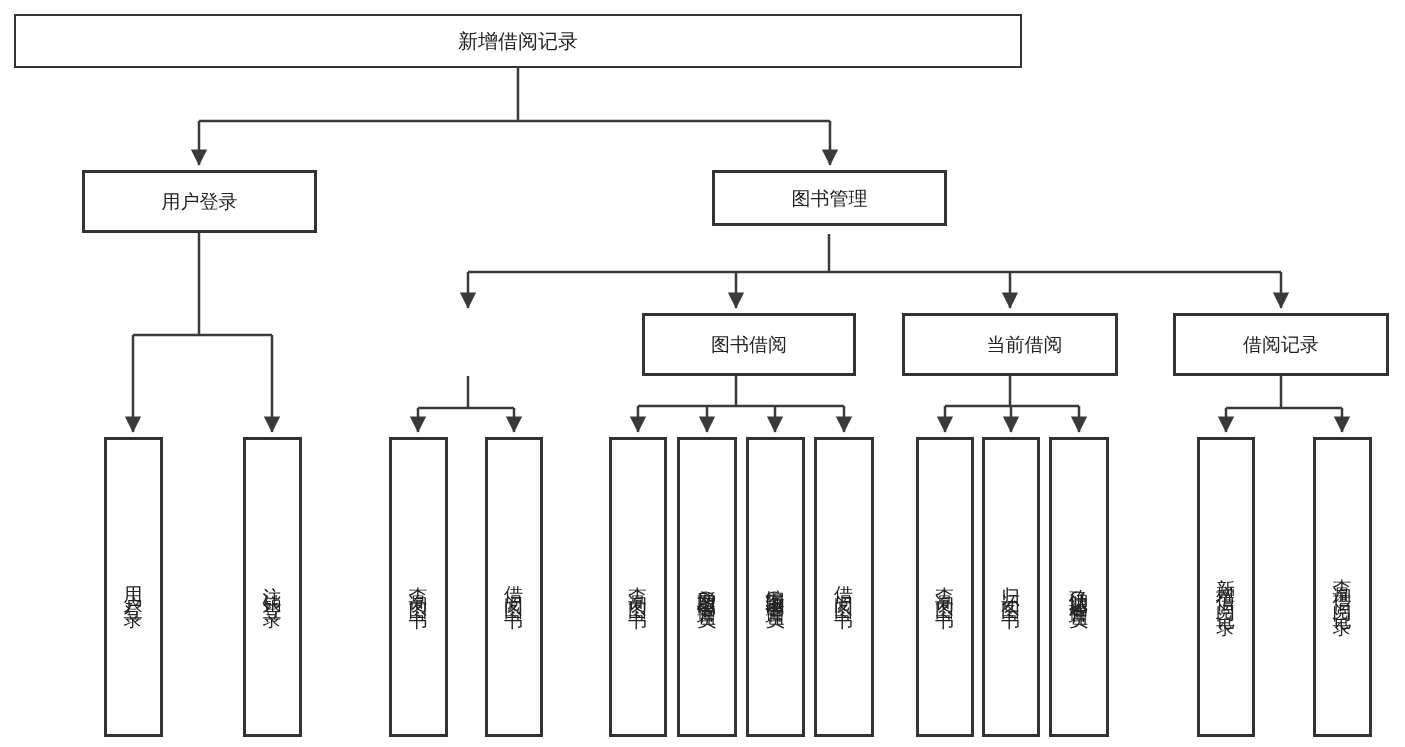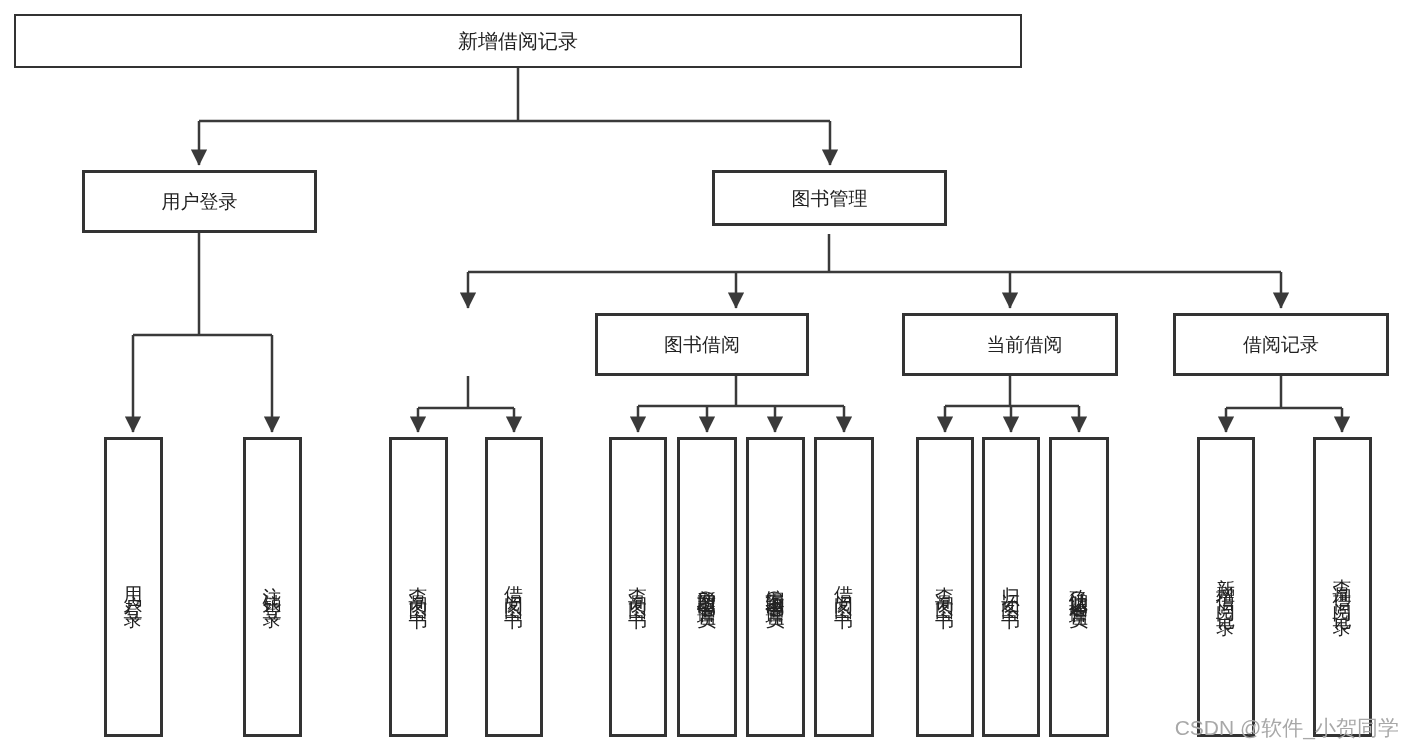--- a/index.html
+++ b/index.html
@@ -101,21 +101,21 @@
     <path d="M1226 408 H1342"></path>
     <path d="M1226 408 V432" marker-end="url(#arrow)"></path>
     <path d="M1342 408 V432" marker-end="url(#arrow)"></path>
   </svg>
 
   <div class="box root" style="left:14px;top:14px;width:1008px;height:54px;">新增借阅记录</div>
 
   <div class="box" style="left:82px;top:170px;width:235px;height:63px;">用户登录</div>
   <div class="box" style="left:712px;top:170px;width:235px;height:56px;">图书管理</div>
 
-  <div class="box" style="left:595px;top:313px;width:214px;height:63px;">图书借阅</div>
+  <div class="box" style="left:642px;top:313px;width:214px;height:63px;">图书借阅</div>
   <div class="box" style="left:902px;top:313px;width:216px;height:63px;padding-left:29px;">当前借阅</div>
   <div class="box" style="left:1173px;top:313px;width:216px;height:63px;">借阅记录</div>
 
   <div class="box v" style="left:104px;top:437px;width:59px;height:300px;">用户登录</div>
   <div class="box v" style="left:243px;top:437px;width:59px;height:300px;">注销登录</div>
 
   <div class="box v" style="left:389px;top:437px;width:59px;height:300px;">查询图书</div>
   <div class="box v" style="left:485px;top:437px;width:58px;height:300px;">借阅图书</div>
 
   <div class="box v" style="left:609px;top:437px;width:58px;height:300px;">查询图书</div>
@@ -123,15 +123,14 @@
   <div class="box v long" style="left:746px;top:437px;width:59px;height:300px;">编辑图书（管理员）</div>
   <div class="box v" style="left:814px;top:437px;width:60px;height:300px;">借阅图书</div>
 
   <div class="box v" style="left:916px;top:437px;width:58px;height:300px;">查询图书</div>
   <div class="box v" style="left:982px;top:437px;width:58px;height:300px;">归还图书</div>
   <div class="box v long" style="left:1049px;top:437px;width:60px;height:300px;">确认归还（管理员）</div>
 
   <div class="box v" style="left:1197px;top:437px;width:58px;height:300px;">新增借阅记录</div>
   <div class="box v" style="left:1313px;top:437px;width:59px;height:300px;">查询借阅记录</div>
 
-  <div class="watermark">CSDN @软件_小贺同学</div>
 
 </div>
 
 </body></html>

